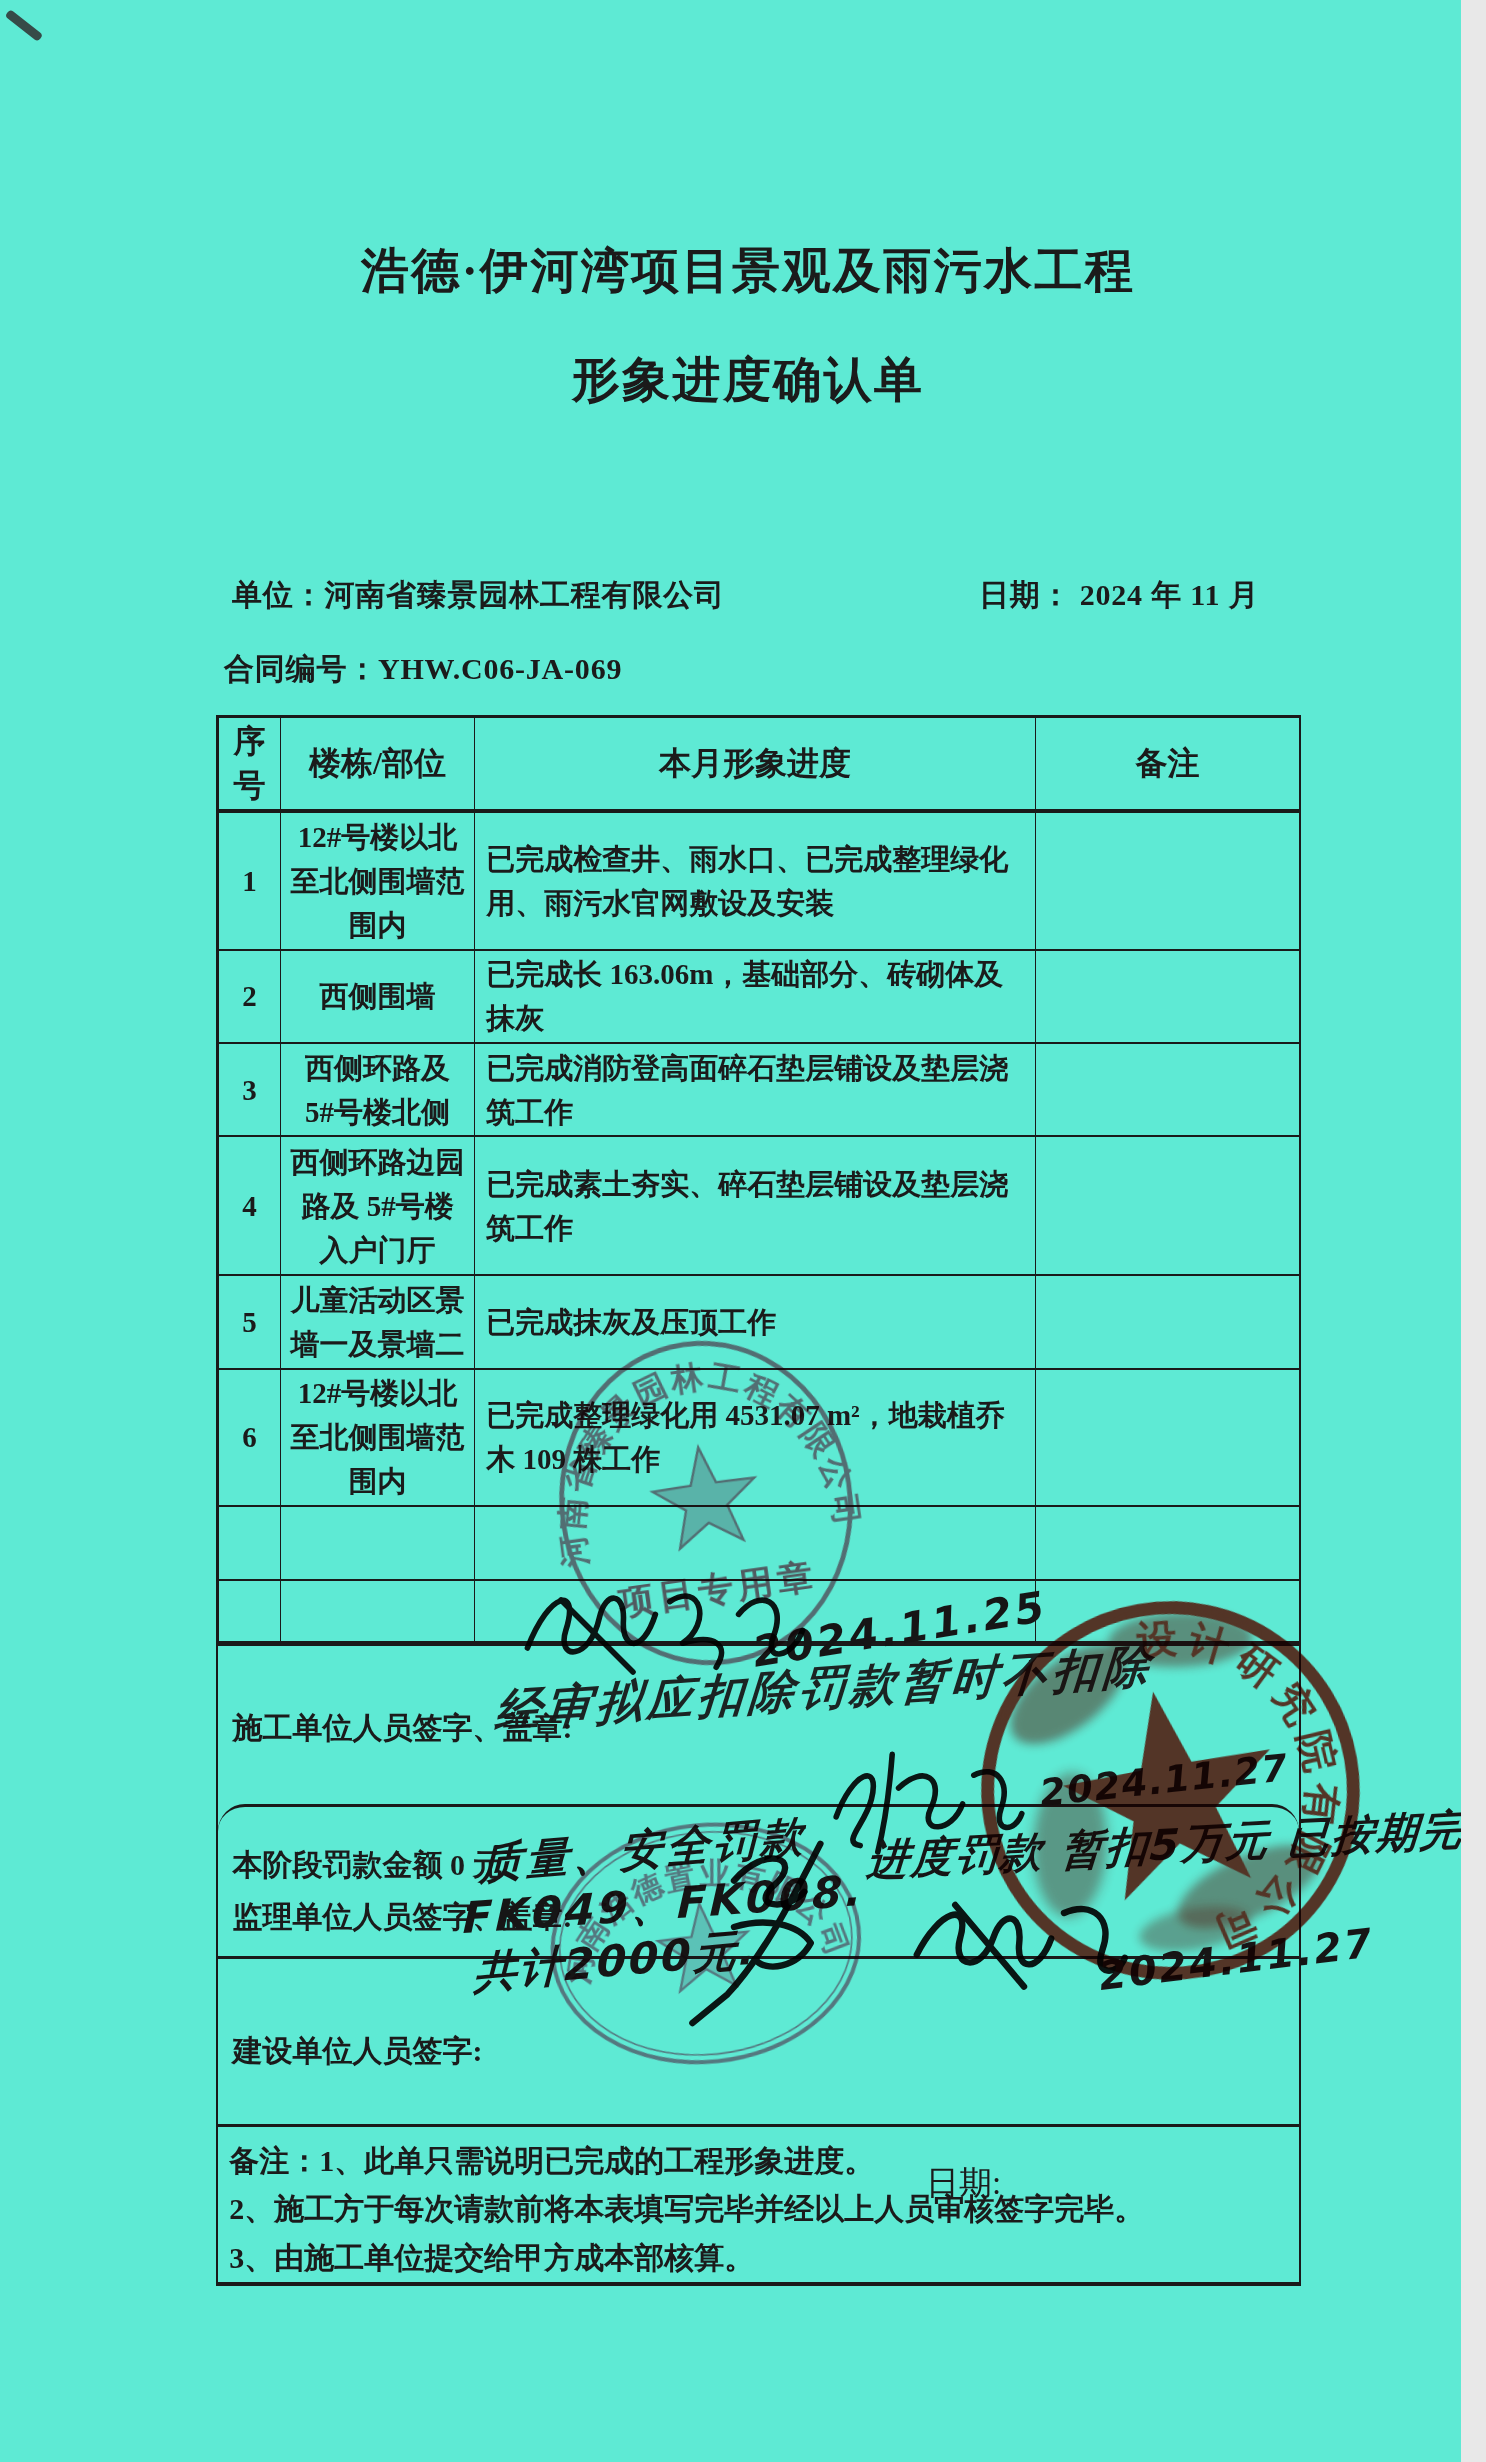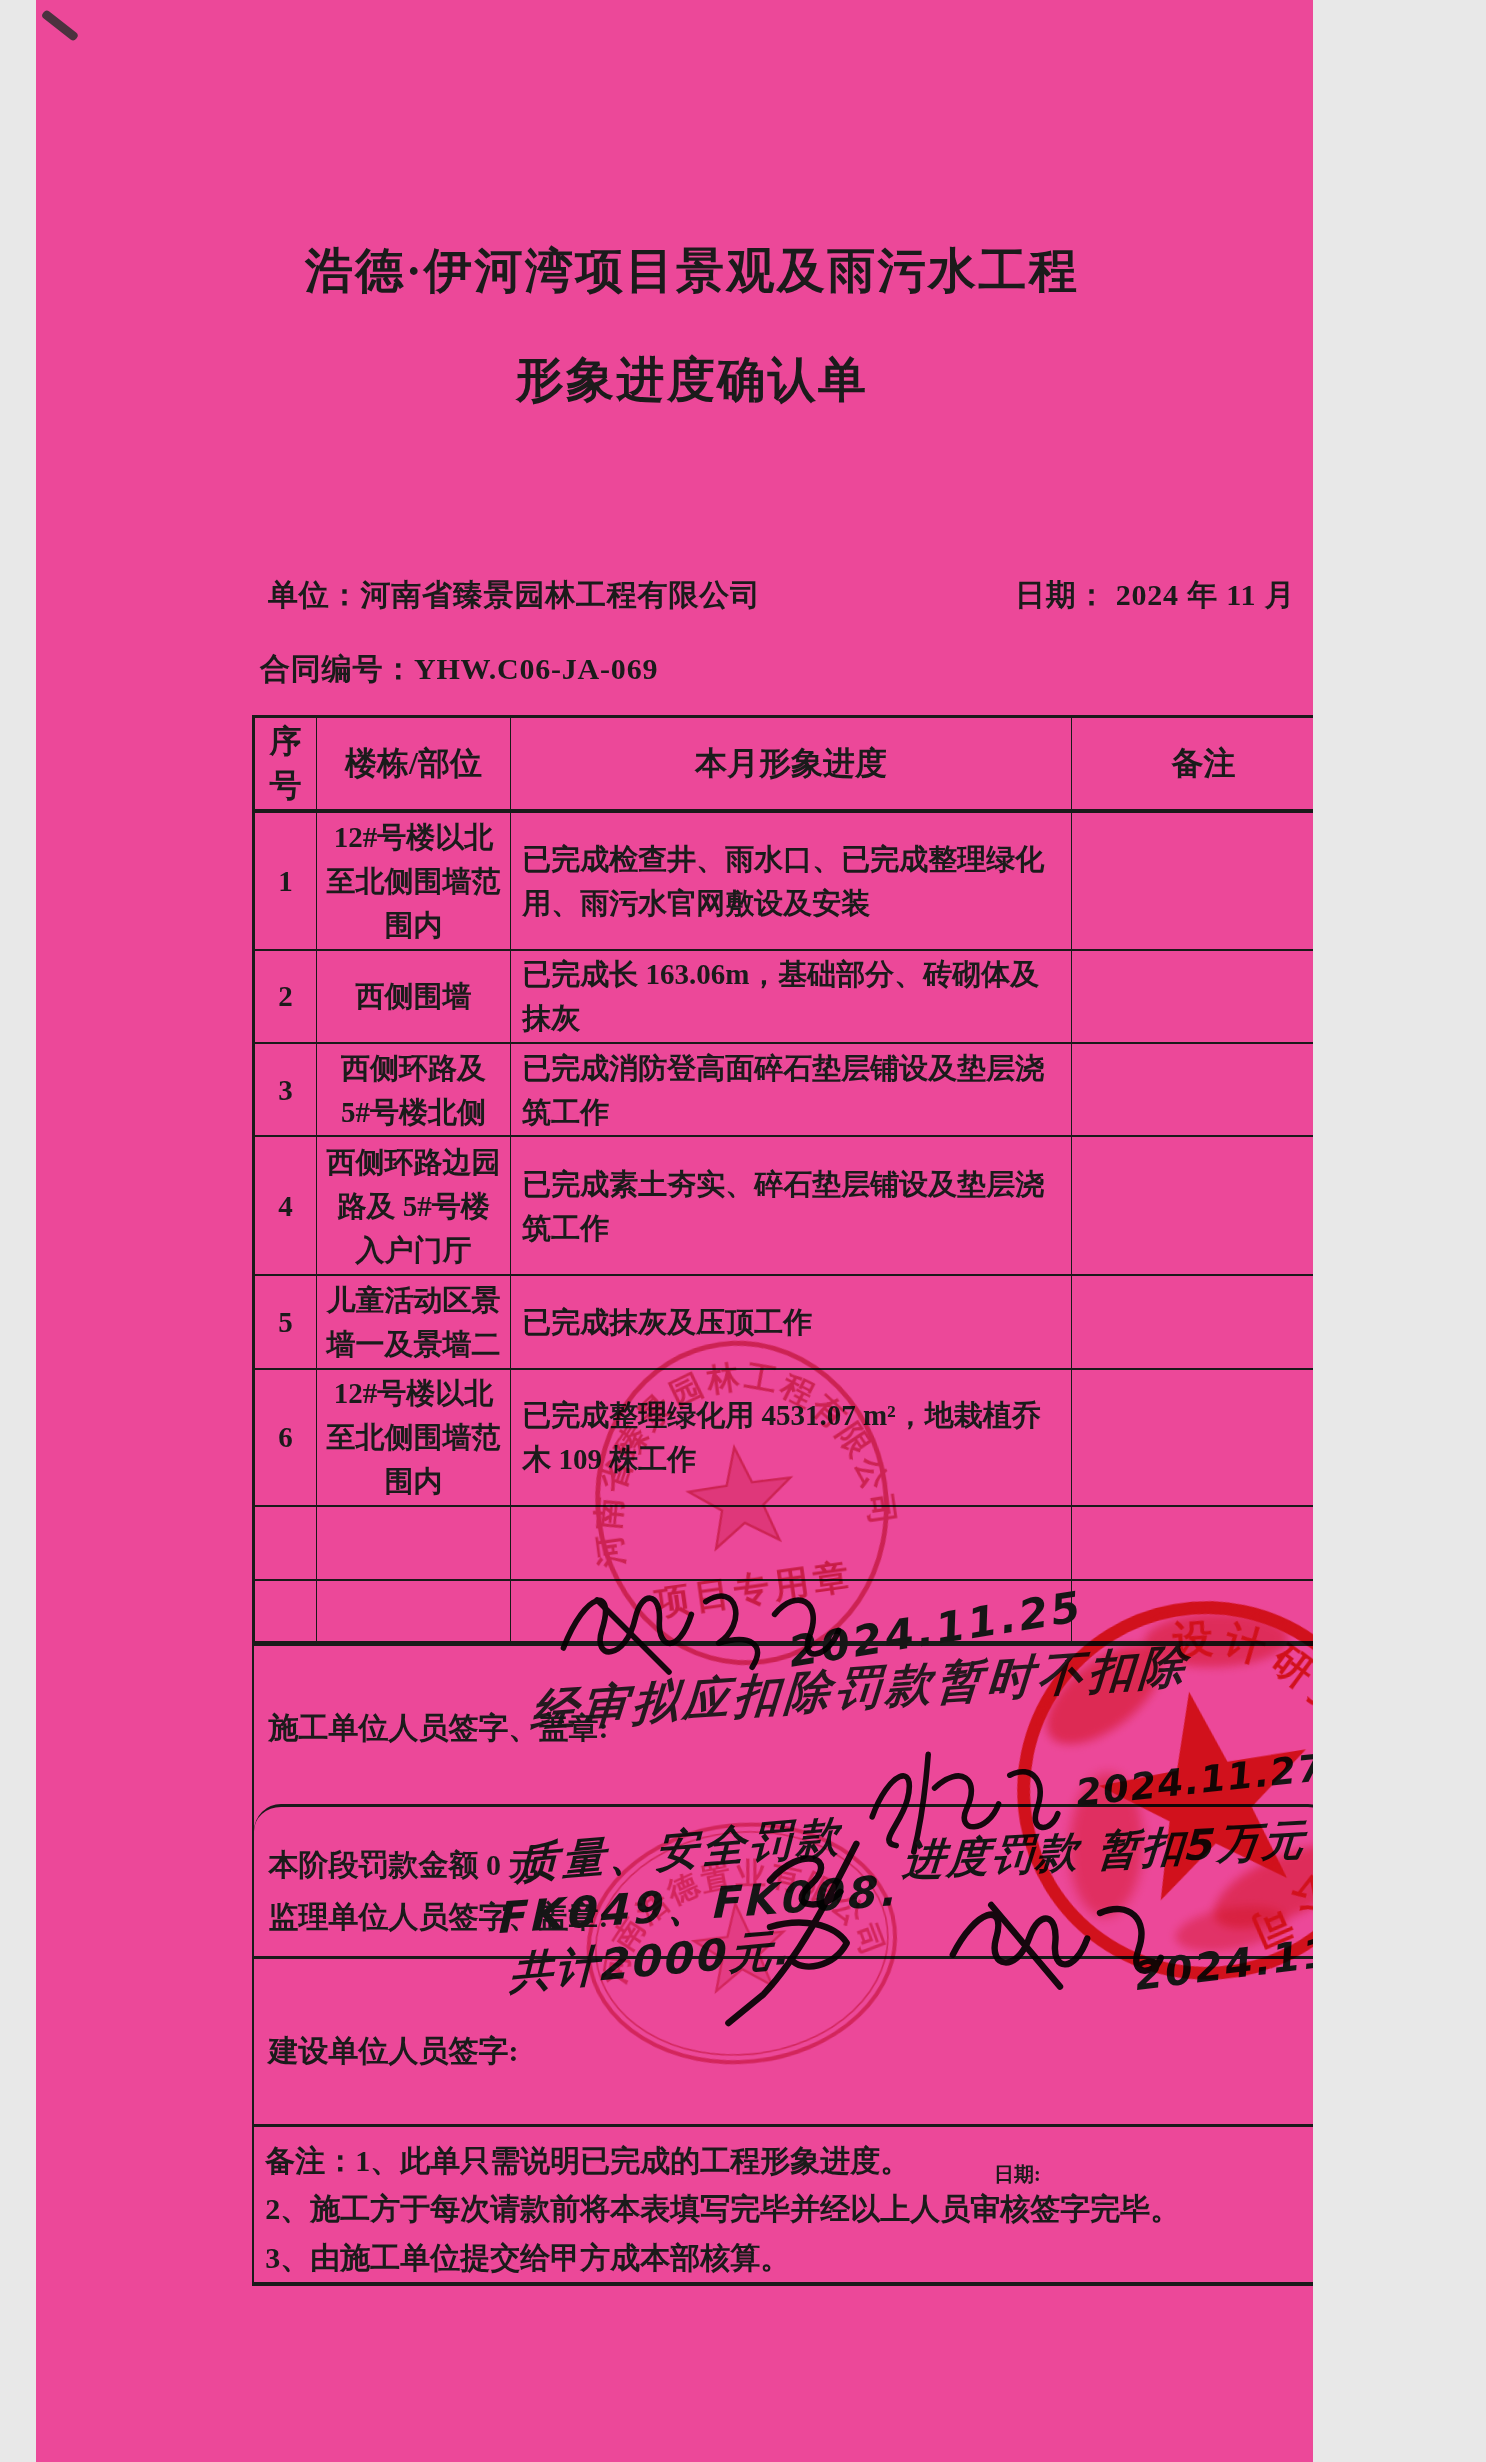--- a/index.html
+++ b/index.html
@@ -1,18 +1,18 @@
 <!DOCTYPE html>
 <html style="font-size:13px"><head>
 <meta charset="utf-8">
 <style>
   html,body{margin:0;padding:0;background:#e8e8e8;}
   .page{
-    position:relative;width:1277px;height:2462px;background:#ec4899;
-    font-family:"Liberation Serif","DejaVu Serif",serif;color:#1b1b1b;overflow:hidden;margin-left:36px;
+    position:relative;width:1461px;height:2462px;background:#5eead4;
+    font-family:"Liberation Serif","DejaVu Serif",serif;color:#1b1b1b;overflow:hidden;
   }
   .corner-smudge{position:absolute;left:3.2px;top:21px;width:42px;height:8.8px;background:#2f2f2f;
     transform:rotate(38deg);border-radius:4px;opacity:.85;}
   .title{position:absolute;left:0;width:100%;text-align:center;font-size:48px;font-weight:700;
     letter-spacing:2.4px;transform:translateX(17.6px);}
   .title1{top:239px;}
   .title2{top:348px;}
   .info-line{position:absolute;font-size:30px;font-weight:700;letter-spacing:0.8px;white-space:nowrap;}
   .i1{left:232px;top:497px;}
   .i2{left:232px;top:575px;}
@@ -37,21 +37,21 @@
   .s4{height:155px;}
   .s-label{position:absolute;left:14.4px;white-space:nowrap;}
   .l-construction{top:62px;}
   .l-penalty{top:38px;}
   .l-supervision{top:90px;}
   .l-client{top:72px;}
   .note-line{position:absolute;left:11.2px;white-space:nowrap;font-size:30px;font-weight:700;}
   .n1{top:14.4px;}
   .n2{top:62px;}
   .n3{top:111px;}
-  .footer-date{position:absolute;left:958px;top:2161px;font-size:20px;font-weight:700;}
+  .footer-date{position:absolute;left:926px;top:2161px;font-size:33px;font-weight:400;}
 
   
   .hw{position:absolute;font-family:"DejaVu Sans","Liberation Sans",sans-serif;font-style:italic;
     font-weight:600;color:#161616;white-space:nowrap;transform-origin:left center;}
   .hw-c-date{left:753px;top:1628px;font-size:42px;transform:rotate(-9deg);letter-spacing:3.2px;}
   .hw-penalty{left:495px;top:1681px;font-size:46px;transform:rotate(-4deg) skewX(-8deg);letter-spacing:4.8px;opacity:.93;}
   .hw-sup-date{left:1040px;top:1772px;font-size:37px;transform:rotate(-6deg);letter-spacing:1.6px;z-index:3;}
   .hw-q1{left:479px;top:1836px;font-size:43px;transform:rotate(-5deg) skewX(-6deg);letter-spacing:4px;}
   .hw-q2{left:463px;top:1890px;font-size:43px;transform:rotate(-4deg) skewX(-6deg);letter-spacing:3.2px;}
   .hw-q3{left:474px;top:1945px;font-size:43px;transform:rotate(-5deg) skewX(-6deg);letter-spacing:2.4px;}

